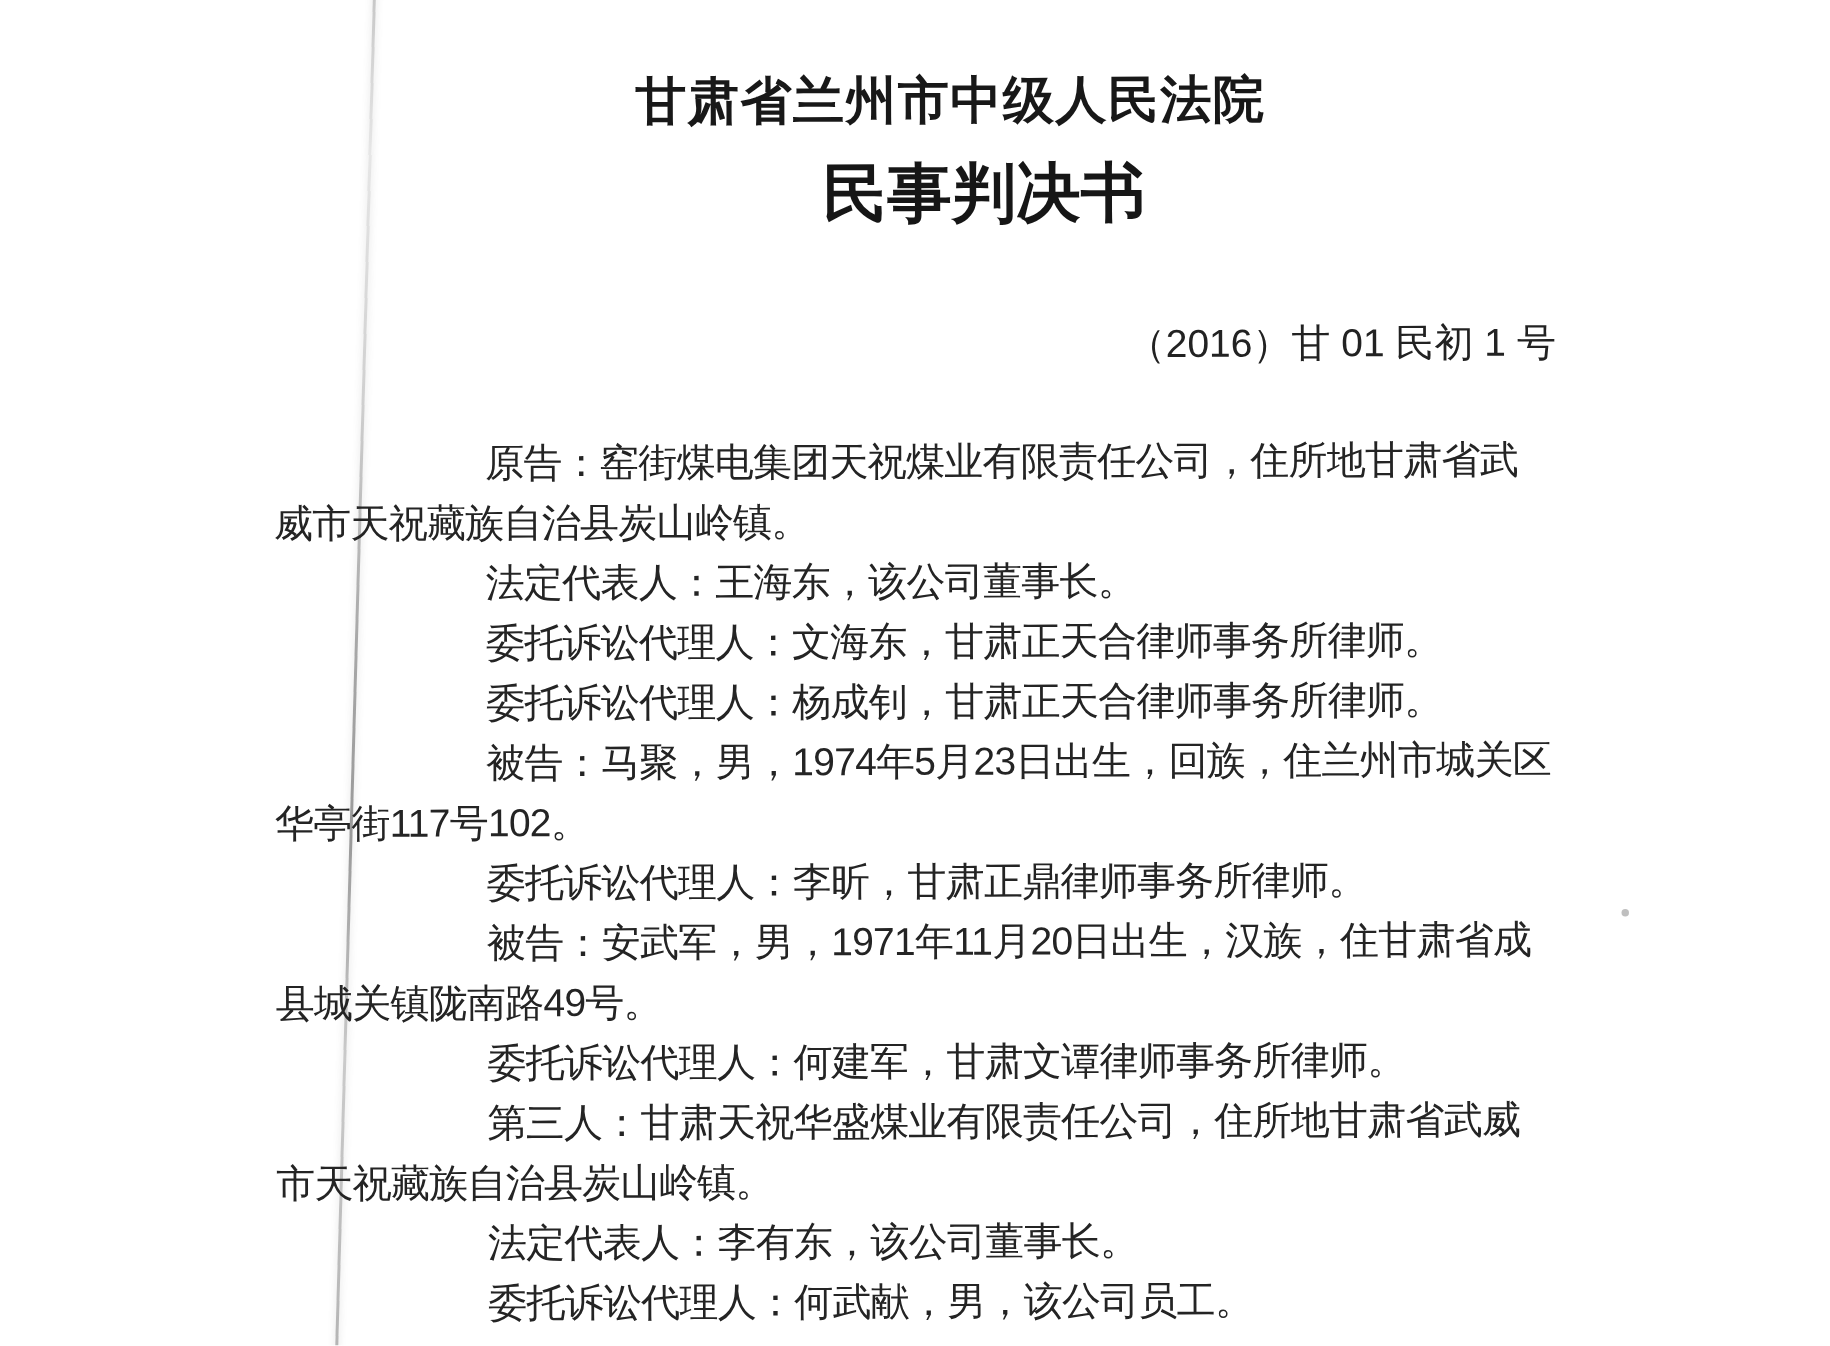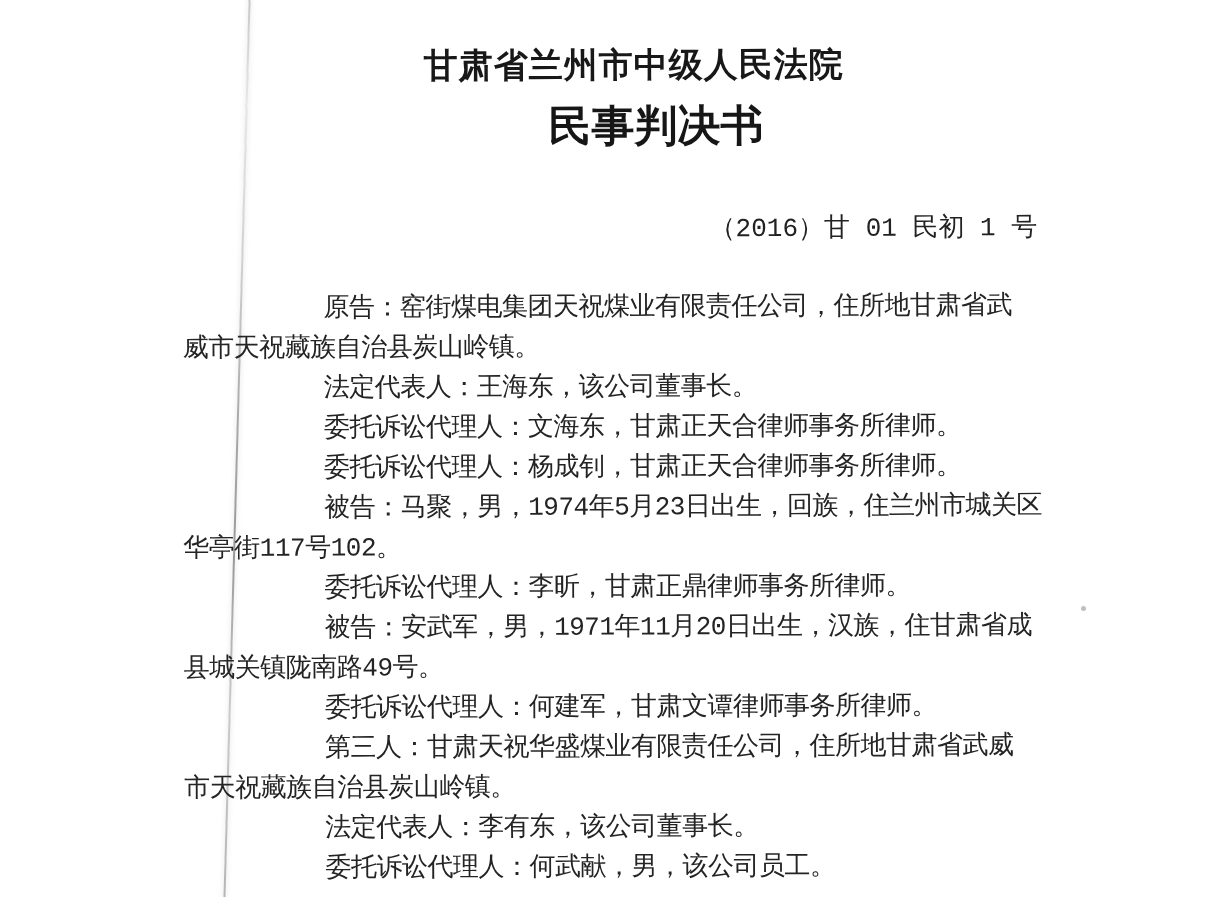--- a/index.html
+++ b/index.html
@@ -6,21 +6,21 @@
     margin: 0;
     padding: 0;
     background: #ffffff;
   }
   .page {
     position: relative;
     width: 1220px;
     height: 897px;
     overflow: hidden;
     background: #ffffff;
-    font-family: Liberation Mono, monospace;
+    font-family: Liberation Sans, sans-serif;
   }
   
   .fold-line {
     position: absolute;
     left: 236px;
     top: -8px;
     width: 2px;
     height: 915px;
     transform: rotate(1.6deg);
     background: linear-gradient(

